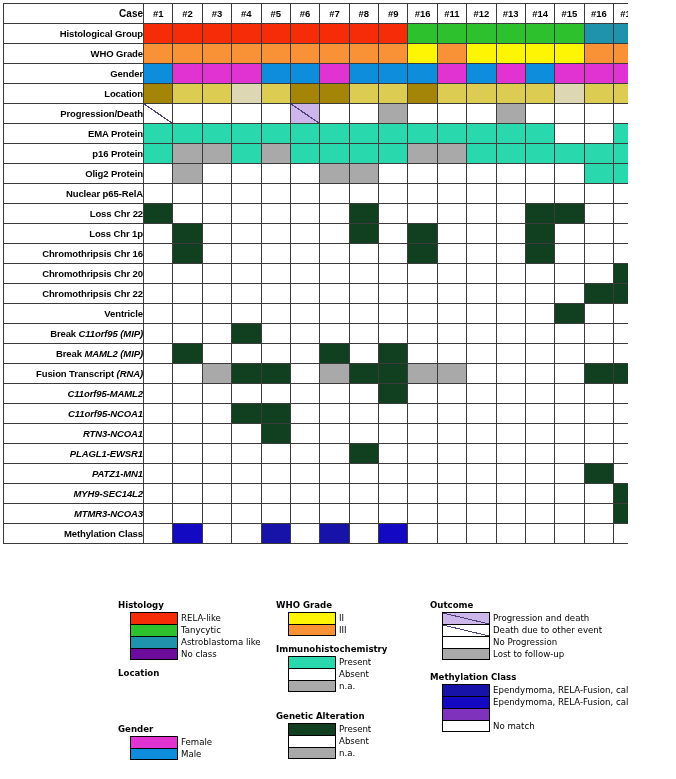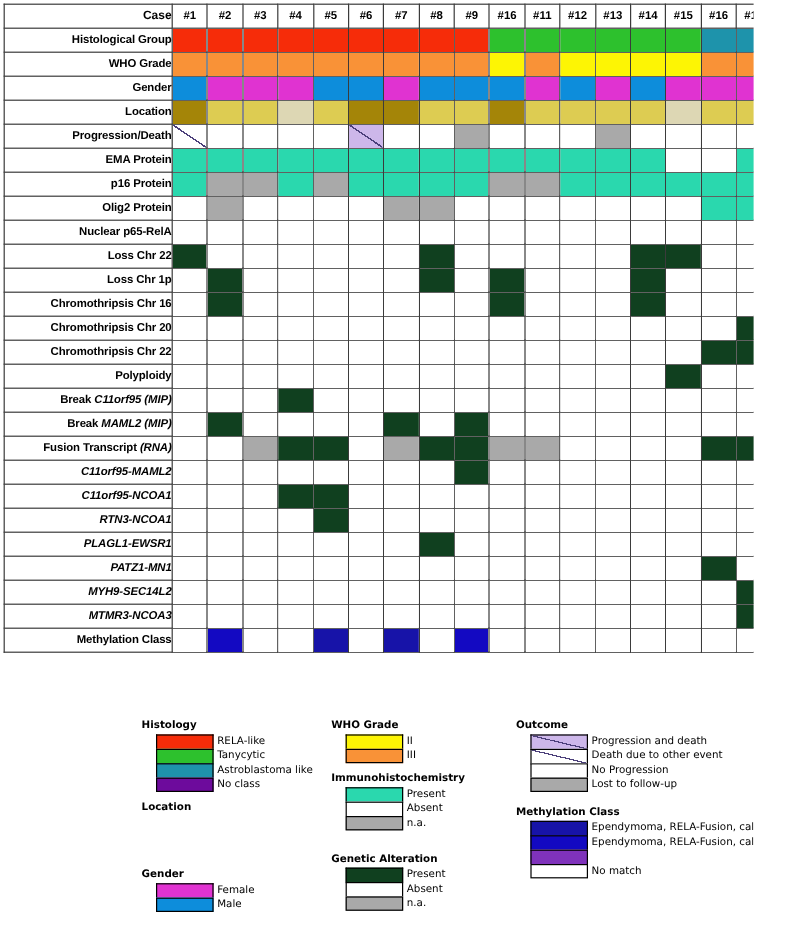--- a/index.html
+++ b/index.html
@@ -413,21 +413,21 @@
           <td class="cell" title="Chromothripsis Chr 22 / #11: Absent" style="background: rgb(255, 255, 255);"></td>
           <td class="cell" title="Chromothripsis Chr 22 / #12: Absent" style="background: rgb(255, 255, 255);"></td>
           <td class="cell" title="Chromothripsis Chr 22 / #13: Absent" style="background: rgb(255, 255, 255);"></td>
           <td class="cell" title="Chromothripsis Chr 22 / #14: Absent" style="background: rgb(255, 255, 255);"></td>
           <td class="cell" title="Chromothripsis Chr 22 / #15: Absent" style="background: rgb(255, 255, 255);"></td>
           <td class="cell" title="Chromothripsis Chr 22 / #16: Present" style="background: rgb(16, 64, 31);"></td>
           <td class="cell" title="Chromothripsis Chr 22 / #17: Present" style="background: rgb(16, 64, 31);"></td>
           <td class="cell" title="Chromothripsis Chr 22 / #18: Absent" style="background: rgb(255, 255, 255);"></td>
         </tr>
         <tr>
-          <td class="rowlabel">Polyploidy</td>
+          <td class="rowlabel">Ventricle</td>
           <td class="cell" title="Polyploidy / #1: Absent" style="background: rgb(255, 255, 255);"></td>
           <td class="cell" title="Polyploidy / #2: Absent" style="background: rgb(255, 255, 255);"></td>
           <td class="cell" title="Polyploidy / #3: Absent" style="background: rgb(255, 255, 255);"></td>
           <td class="cell" title="Polyploidy / #4: Absent" style="background: rgb(255, 255, 255);"></td>
           <td class="cell" title="Polyploidy / #5: Absent" style="background: rgb(255, 255, 255);"></td>
           <td class="cell" title="Polyploidy / #6: Absent" style="background: rgb(255, 255, 255);"></td>
           <td class="cell" title="Polyploidy / #7: Absent" style="background: rgb(255, 255, 255);"></td>
           <td class="cell" title="Polyploidy / #8: Absent" style="background: rgb(255, 255, 255);"></td>
           <td class="cell" title="Polyploidy / #9: Absent" style="background: rgb(255, 255, 255);"></td>
           <td class="cell" title="Polyploidy / #10: Absent" style="background: rgb(255, 255, 255);"></td>

